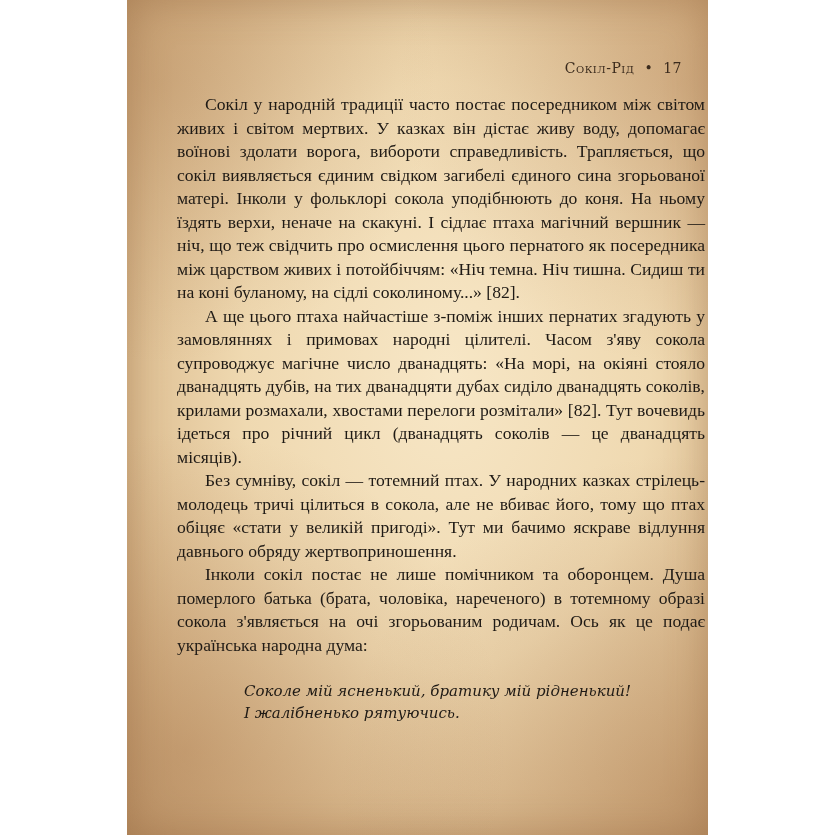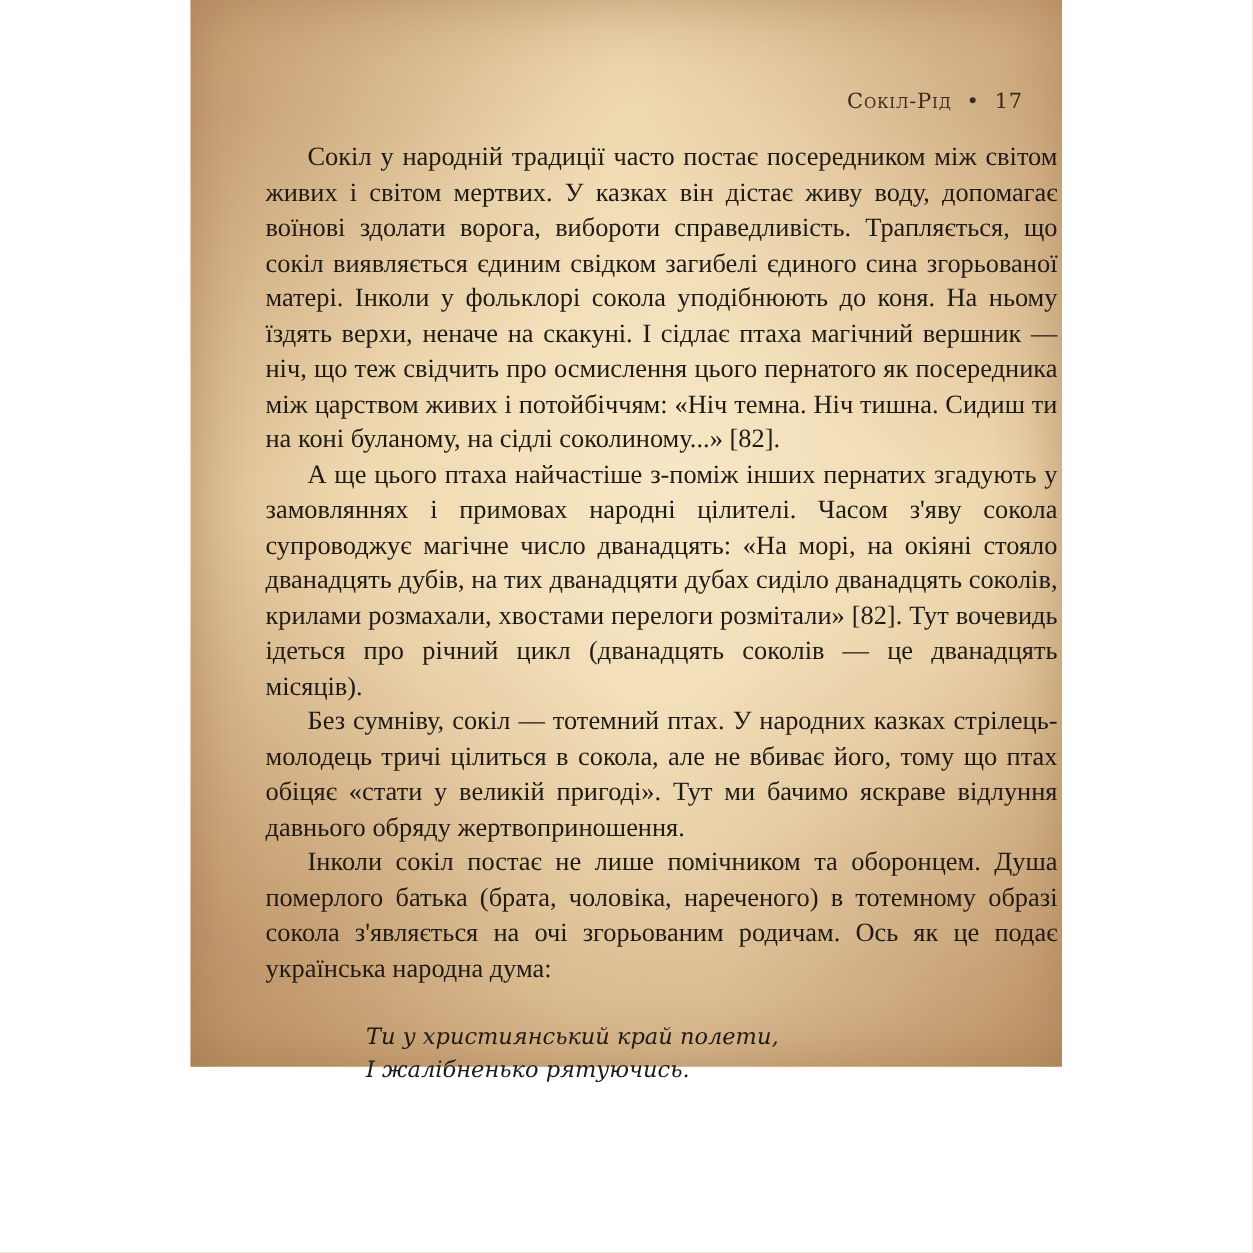--- a/index.html
+++ b/index.html
@@ -1,18 +1,18 @@
 <!DOCTYPE html>
 <html><head>
 <meta charset="utf-8">
 <style>
   html, body { margin:0; padding:0; }
   body { width:835px; height:835px; background:#ffffff; position:relative; overflow:hidden; }
   .page {
-    position:absolute; left:127px; top:0; width:581px; height:711px;
+    position:absolute; left:127px; top:0; width:581px; height:835px;
     background:
       radial-gradient(ellipse at 55% 45%, rgba(248,232,200,0.95) 0%, rgba(240,218,178,0.9) 45%, rgba(212,176,130,0.85) 80%, rgba(190,150,105,0.9) 100%),
       #e8cfa4;
     box-shadow: inset 0 0 40px rgba(140,95,55,0.45);
   }
   .page::after {
     content:""; position:absolute; inset:0;
     background:
       radial-gradient(circle at 10% 90%, rgba(160,110,70,0.35), transparent 35%),
       radial-gradient(circle at 95% 10%, rgba(170,120,80,0.3), transparent 30%),
@@ -44,18 +44,18 @@
   <div class="header">
     <span class="title">Сокіл-Рід</span><span class="sep">•</span><span>17</span>
   </div>
 
   <div class="text">
     <p>Сокіл у народній традиції часто постає посередником між світом живих і світом мертвих. У казках він дістає живу воду, допомагає воїнові здолати ворога, вибороти справедливість. Трапляється, що сокіл виявляється єдиним свідком загибелі єдиного сина згорьованої матері. Інколи у фольклорі сокола уподібнюють до коня. На ньому їздять верхи, неначе на скакуні. І сідлає птаха магічний вершник — ніч, що теж свідчить про осмислення цього пернатого як посередника між царством живих і потойбіччям: «Ніч темна. Ніч тишна. Сидиш ти на коні буланому, на сідлі соколиному...» [82].</p>
     <p>А ще цього птаха найчастіше з-поміж інших пернатих згадують у замовляннях і примовах народні цілителі. Часом з'яву сокола супроводжує магічне число дванадцять: «На морі, на окіяні стояло дванадцять дубів, на тих дванадцяти дубах сиділо дванадцять соколів, крилами розмахали, хвостами перелоги розмітали» [82]. Тут вочевидь ідеться про річний цикл (дванадцять соколів — це дванадцять місяців).</p>
     <p>Без сумніву, сокіл — тотемний птах. У народних казках стрілець-молодець тричі цілиться в сокола, але не вбиває його, тому що птах обіцяє «стати у великій пригоді». Тут ми бачимо яскраве відлуння давнього обряду жертвоприношення.</p>
     <p>Інколи сокіл постає не лише помічником та оборонцем. Душа померлого батька (брата, чоловіка, нареченого) в тотемному образі сокола з'являється на очі згорьованим родичам. Ось як це подає українська народна дума:</p>
     <div class="poem">
-      <div>Ти у християнський край полети,</div>
+      <div>Соколе мій ясненький, братику мій рідненький!</div>
       <div>І жалібненько рятуючись.</div>
     </div>
 
   </div>
 </div>
 
 </body></html>

